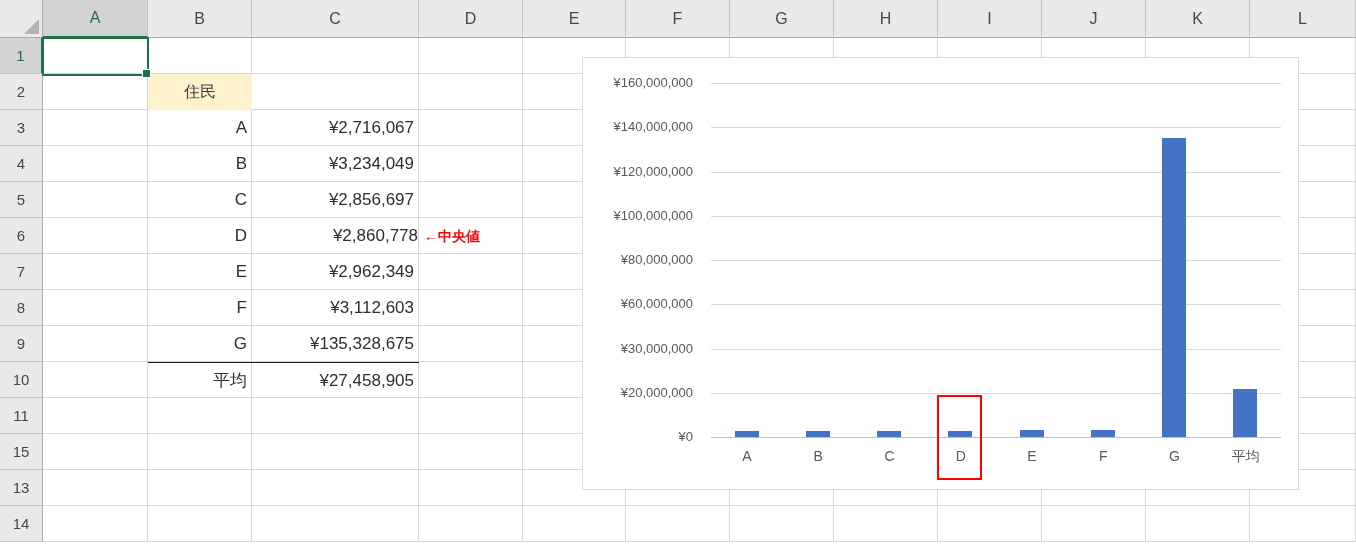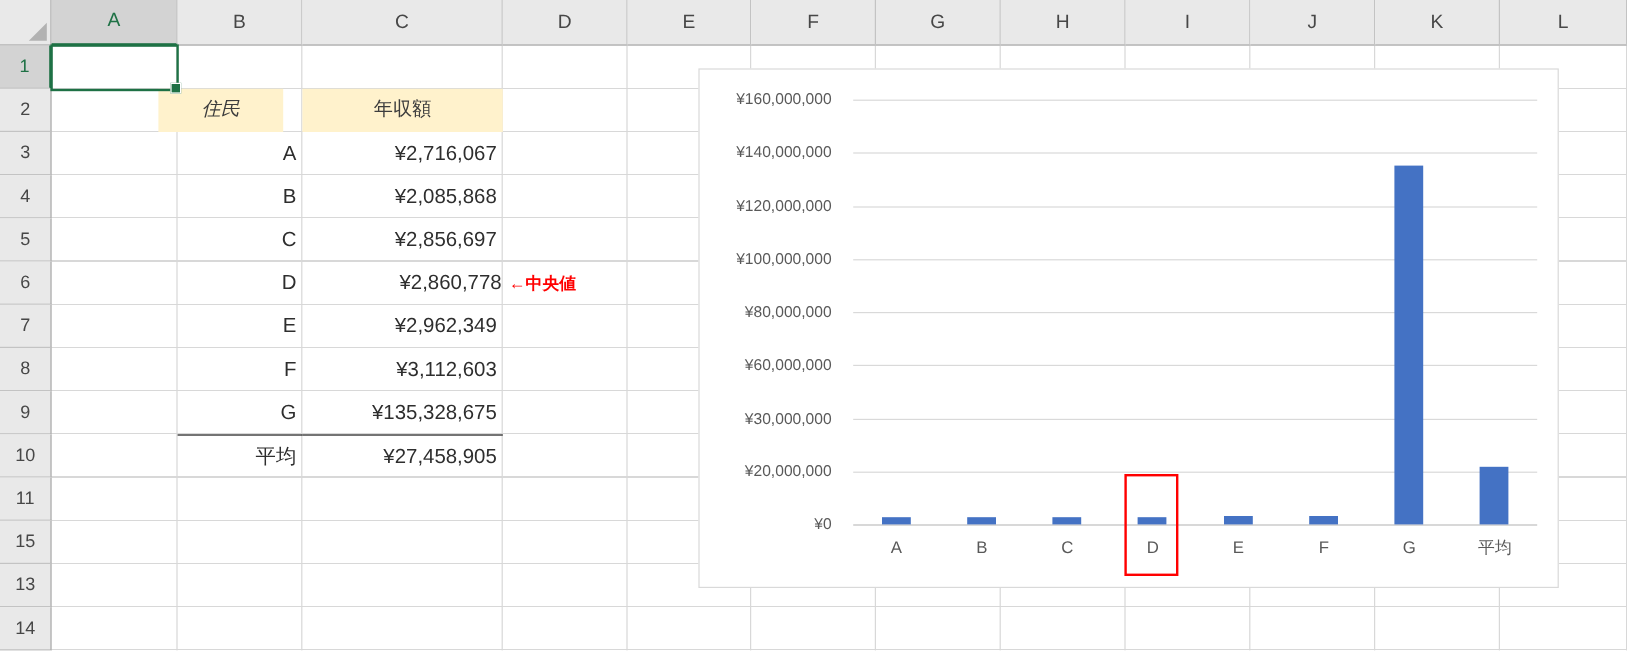--- a/index.html
+++ b/index.html
@@ -104,28 +104,27 @@
       <div class="rowheader">7</div>
       <div class="rowheader">8</div>
       <div class="rowheader">9</div>
       <div class="rowheader">10</div>
       <div class="rowheader">11</div>
       <div class="rowheader">15</div>
       <div class="rowheader">13</div>
       <div class="rowheader">14</div>
     </div>
 
-  <div class="cell fill center" style="left:132px;top:74px;width:104px;font-style:italic;">住民</div>
-  <div class="cell fill center" style="left:252px;top:74px;width:167px;">年収額</div>
+  <div class="cell fill center" style="left:148px;top:74px;width:104px;">住民</div>
 
   <div id="tablerows">
       <div class="cell right" style="left: 148px; top: 110px; width: 104px;">A</div>
       <div class="cell right" style="left: 252px; top: 110px; width: 167px;">¥2,716,067</div>
       <div class="cell right" style="left: 148px; top: 146px; width: 104px;">B</div>
-      <div class="cell right" style="left: 252px; top: 146px; width: 167px;">¥2,085,868</div>
+      <div class="cell right" style="left: 252px; top: 146px; width: 167px;">¥3,234,049</div>
       <div class="cell right" style="left: 148px; top: 182px; width: 104px;">C</div>
       <div class="cell right" style="left: 252px; top: 182px; width: 167px;">¥2,856,697</div>
       <div class="cell right" style="left: 148px; top: 218px; width: 104px;">D</div>
       <div class="cell right" style="left: 256px; top: 218px; width: 167px;">¥2,860,778</div>
       <div class="cell right" style="left: 148px; top: 254px; width: 104px;">E</div>
       <div class="cell right" style="left: 252px; top: 254px; width: 167px;">¥2,962,349</div>
       <div class="cell right" style="left: 148px; top: 290px; width: 104px;">F</div>
       <div class="cell right" style="left: 252px; top: 290px; width: 167px;">¥3,112,603</div>
       <div class="cell right" style="left: 148px; top: 326px; width: 104px;">G</div>
       <div class="cell right" style="left: 252px; top: 326px; width: 167px;">¥135,328,675</div>

